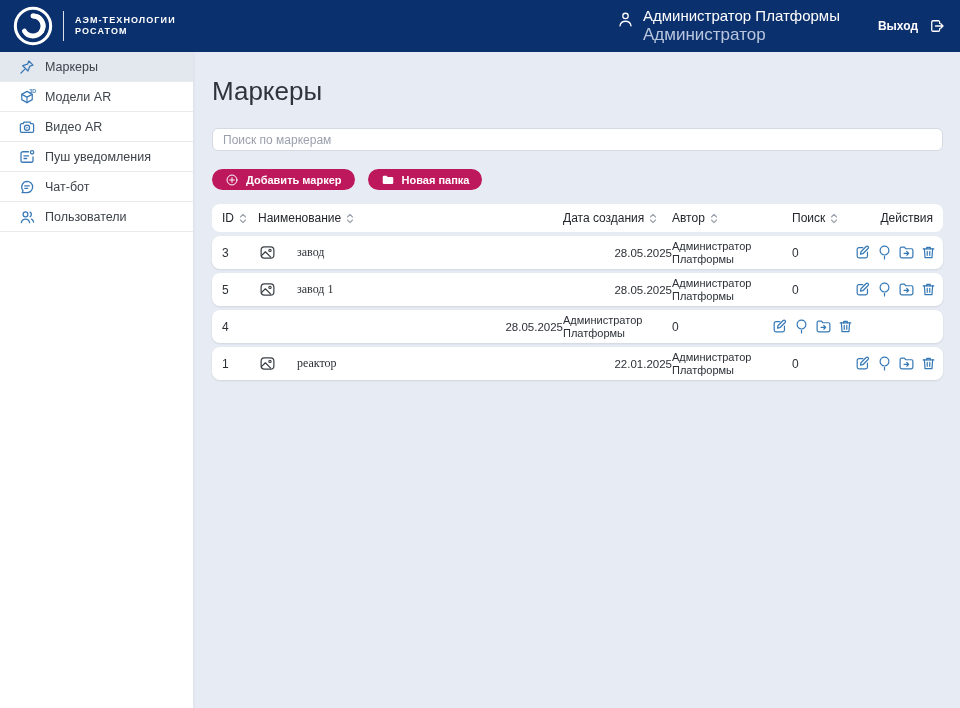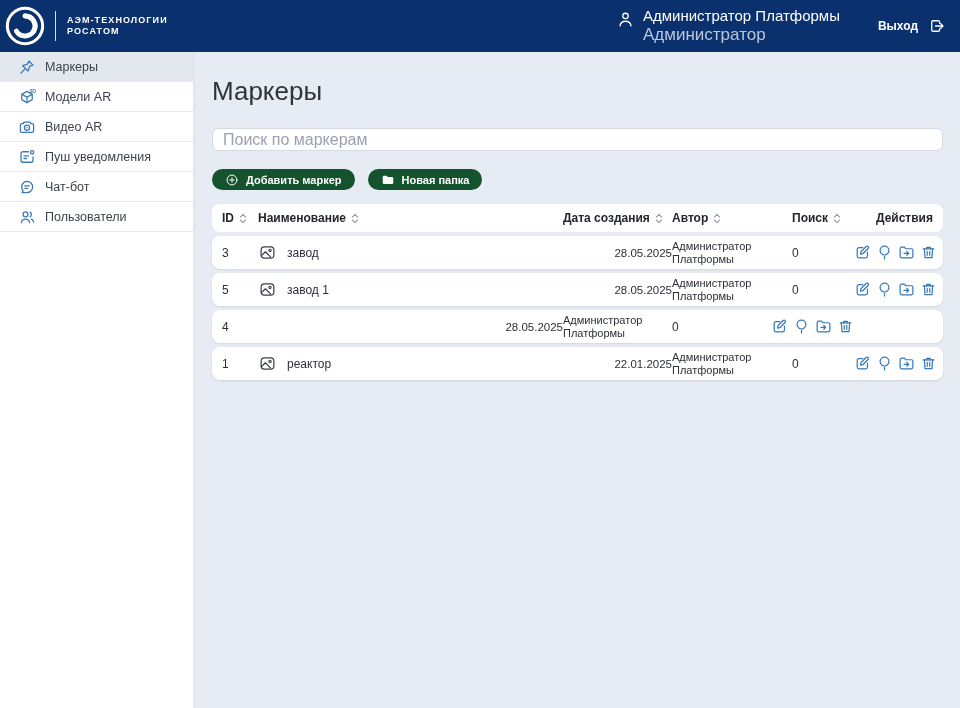--- a/index.html
+++ b/index.html
@@ -10,21 +10,21 @@
     position: relative;
     overflow: hidden;
   }
   
   .topbar {
     height: 52px;
     background: #0b306e;
     display: flex;
     align-items: center;
     justify-content: space-between;
-    padding: 0 14px 0 4px;
+    padding: 0 14px 0 12px;
   }
   .brand { display: flex; align-items: center; }
   .brand-logo { width: 42px; height: 42px; }
   .brand-divider { width: 1px; height: 30px; background: rgba(255,255,255,.85); margin: 0 11px 0 9px; }
   .brand-text { color: #fff; font-size: 9px; font-weight: bold; letter-spacing: 1.1px; line-height: 11px; }
   .topbar-right { display: flex; align-items: center; gap: 38px; }
   .userblock { display: flex; align-items: flex-start; gap: 8px; color: #fff; }
   .userblock svg { margin-top: 3px; }
   .user-name { font-size: 15px; line-height: 17px; }
   .user-role { font-size: 17px; color: #b9c6dd; margin-top: 1px; }
@@ -49,55 +49,55 @@
   .side-item svg { flex: 0 0 auto; color: #3b79b6; }
   
   .content {
     position: absolute; top: 52px; left: 193px; right: 0; bottom: 0;
     padding: 14px 17px 0 19px;
   }
   .page-title { font-size: 26px; font-weight: 400; color: #2f333a; margin: 10px 0 21px; }
   .search-input {
     width: 100%; height: 23px;
     border: 1px solid #d5d9e2; border-radius: 6px;
-    padding: 0 10px; font-size: 16px; color: #333;
+    padding: 0 10px; font-size: 12px; color: #333;
     font-family: "Liberation Sans", sans-serif;
     outline: none; background: #fff;
   }
   .search-input::placeholder { color: #9aa1ad; }
   .btn-row { margin-top: 18px; display: flex; gap: 13px; }
   .btn {
     display: inline-flex; align-items: center; gap: 7px;
-    background: #14532d; color: #fff;
+    background: #be185d; color: #fff;
     border: none; border-radius: 12px;
     height: 21px; padding: 0 13px;
     font-size: 11px; font-weight: bold;
     font-family: "Liberation Sans", sans-serif;
     cursor: pointer;
   }
   
   .table { margin-top: 14px; }
   .tgrid {
     display: grid;
     grid-template-columns: 36px 305px 109px 120px 62px 1fr;
     align-items: center;
     padding: 0 10px;
     background: #fff;
     border-radius: 8px;
   }
-  .thead { height: 28px; font-size: 12px; font-weight: bold; color: #23262c; }
+  .thead { height: 28px; font-size: 12px; font-weight: normal; color: #23262c; }
   .th { display: flex; align-items: center; gap: 4px; }
   .th.right { justify-content: flex-end; }
   .sort-icon { color: #9aa1ab; flex: 0 0 auto; }
   .trow {
     height: 33px; margin-top: 4px;
     font-size: 12px; color: #2c3036;
     box-shadow: 0 1px 2px rgba(30,40,60,.10);
   }
-  .cell-name { display: flex; align-items: center; gap: 10px; }
+  .cell-name { display: flex; align-items: center; gap: 20px; font-family: Liberation Serif, serif; }
   .cell-name svg { color: #3a3e45; flex: 0 0 auto; }
   .cell-date { font-size: 11.5px; text-align: right; }
   .cell-author { font-size: 11px; line-height: 12.5px; padding-right: 14px; }
   .cell-actions { display: flex; justify-content: flex-end; align-items: center; gap: 5px; }
   .icon-btn {
     background: none; border: none; padding: 0; cursor: pointer;
     color: #3578b5; display: inline-flex;
   }
 </style>
 </head>

